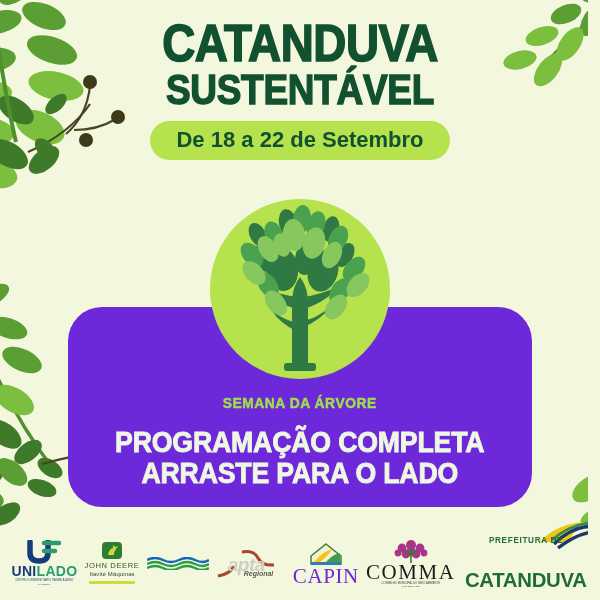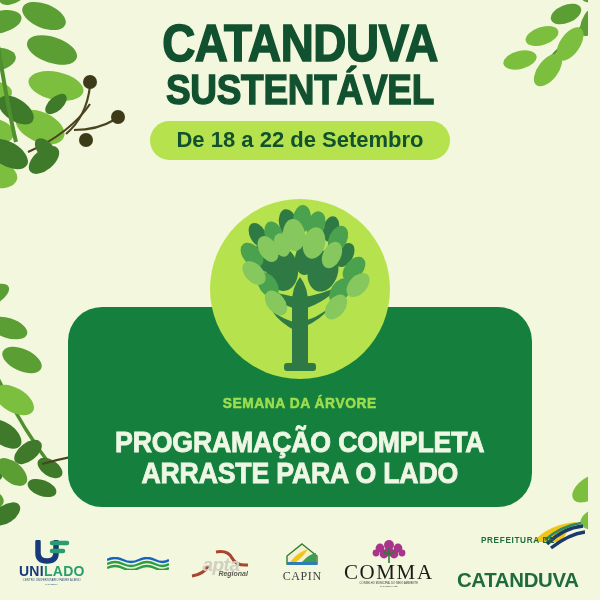--- a/index.html
+++ b/index.html
@@ -55,21 +55,21 @@
     font-weight:700;
     letter-spacing:0px;
     line-height:22px;
     white-space:nowrap;
   }
 
   
   .card{
     position:absolute;
     left:68px;top:307px;width:464px;height:200px;
-    background:#15803d;
+    background:#6d28d9;
     border-radius:34px;
     z-index:4;
   }
   .card-inner{
     position:absolute;left:0;right:0;bottom:0;top:0;
     display:flex;flex-direction:column;justify-content:flex-end;
     align-items:center;padding-bottom:18px;
   }
   .semana{
     color:#9ede4e;
@@ -112,21 +112,21 @@
 
   .jd-word{font-size:7.6px;font-weight:400;color:#2e5a1c;letter-spacing:0.6px;line-height:9px;margin-top:2px;}
   .jd-sub{font-size:6px;color:#444;letter-spacing:0.1px;line-height:8px;}
   .jd-bar{width:46px;height:3px;background:#cddc39;margin-top:3px;border-radius:1px;}
 
   .saec-word{font-size:25px;font-weight:700;color:#1565c0;letter-spacing:-0.8px;line-height:24px;font-style:italic;}
 
   .apta-word{font-size:19px;font-weight:700;font-style:italic;color:#cfcfc2;letter-spacing:-0.5px;line-height:18px;}
   .apta-sub{font-size:7px;font-weight:700;font-style:italic;color:#5b5b50;line-height:8px;margin-top:-1px;align-self:flex-end;}
 
-  .capin-word{font-family:"Liberation Serif", serif;font-size:12px;color:#404040;letter-spacing:0.6px;line-height:16px;}
+  .capin-word{font-family:"Liberation Serif", serif;font-size:21px;color:#6d28d9;letter-spacing:0.6px;line-height:16px;}
 
   .comma-word{font-family:"Liberation Serif", serif;font-size:21px;color:#1b1b1b;letter-spacing:1.6px;line-height:17px;}
   .comma-sub{font-size:2.6px;color:#333;line-height:3.4px;letter-spacing:0.1px;margin-top:1px;}
   .comma-sub2{font-size:2.4px;color:#333;line-height:3.2px;}
 
   .pref-small{font-size:8.6px;font-weight:700;color:#1f6b3b;letter-spacing:0.7px;line-height:9px;transform:scaleX(0.95);}
   .pref-big{font-size:21px;font-weight:700;color:#1f6b3b;letter-spacing:-0.3px;line-height:21px;transform:scaleX(0.97);}
 </style>
 </head>
 <body>
@@ -320,20 +320,29 @@
     <div class="logo">
       <svg width="36" height="24" viewBox="0 0 36 24">
         <path d="M4 2 L4 13 Q4 21 13 21 Q22 21 22 13 L22 2" stroke="#173a7a" stroke-width="5.5" fill="none" stroke-linecap="round"></path>
         <path d="M18 3 L33 3 M18 11 L29 11" stroke="#2a9d6e" stroke-width="4.5" stroke-linecap="round"></path>
       </svg>
       <div class="unifipa-word"><span>UNI</span><span class="fipa">LADO</span></div>
       <div class="unifipa-sub">CENTRO UNIVERSITÁRIO PADRE ALBINO</div>
       <div class="unifipa-sub2">CATANDUVA</div>
     </div>
 
+    <div class="logo">
+      <svg width="20" height="17" viewBox="0 0 20 17">
+        <rect x="0" y="0" width="20" height="17" rx="4" fill="#2e7d32"></rect>
+        <path d="M6 13 Q7 7 11 6 L11 3 L13 5 L16 4 L14 7 Q12 9 12 13 Z" fill="#cddc39"></path>
+      </svg>
+      <div class="jd-word">JOHN DEERE</div>
+      <div class="jd-sub">Itavité Máquinas</div>
+      <div class="jd-bar"></div>
+    </div>
 
     <div class="logo">
       <svg width="62" height="13" viewBox="0 0 62 13">
         <path d="M0 3 Q8 -1 16 3 T32 3 T48 3 T62 3" stroke="#1565c0" stroke-width="2.4" fill="none"></path>
         <path d="M0 7 Q8 3 16 7 T32 7 T48 7 T62 7" stroke="#2e9e45" stroke-width="2.4" fill="none"></path>
         <path d="M0 11 Q8 7 16 11 T32 11 T48 11 T62 11" stroke="#2e9e45" stroke-width="2.4" fill="none"></path>
       </svg>
     </div>
 
     <div class="logo" style="position:relative;width:70px;height:46px;">

